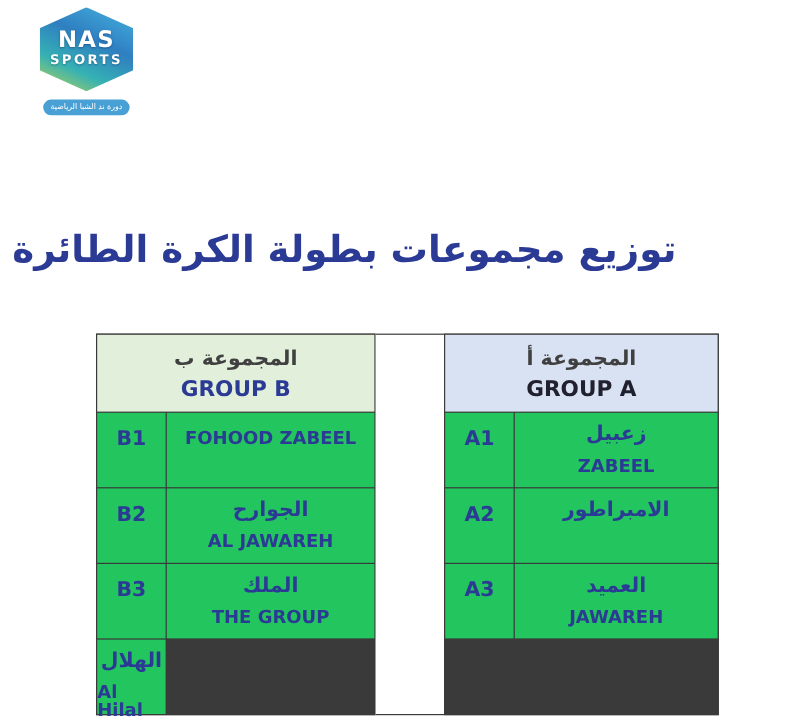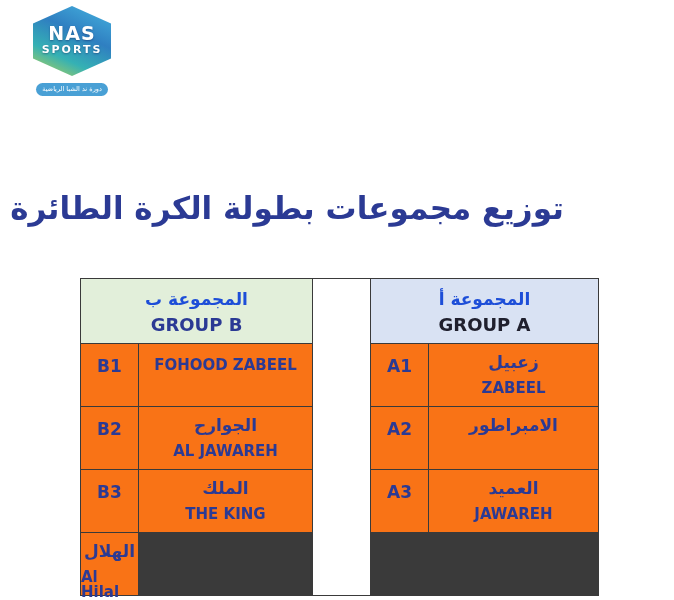--- a/index.html
+++ b/index.html
@@ -33,35 +33,35 @@
   }
 
   
   .tables { position:absolute; left:80px; top:278px; display:flex; align-items:stretch; }
   .tbl {
     display:grid; gap:1px; background:#3a3a3a; border:1px solid #3a3a3a;
     grid-template-rows:64px repeat(4,62px);
   }
   .tbl.b { grid-template-columns:57px 173px; }
   .tbl.a { grid-template-columns:57px 169px; }
-  .cell { background:#f97316; display:flex; flex-direction:column; align-items:center; }
+  .cell { background:#22c55e; display:flex; flex-direction:column; align-items:center; }
   .hdr { grid-column:1 / span 2; justify-content:flex-start; padding-top:9px; }
   .hdr-b { background:#e2efda; }
   .hdr-a { background:#d9e2f3; }
   .gapcol {
     width:57px; background:#fff; box-sizing:border-box;
     border-top:1px solid #3a3a3a; border-bottom:1px solid #3a3a3a;
   }
 
   .ar   { direction:rtl; font-weight:bold; font-size:17px; color:#2b3a94; line-height:1.35; }
   .en   { font-weight:bold; font-size:15px; color:#2b3a94; margin-top:7px; line-height:1; }
   .code { font-weight:bold; font-size:17px; color:#2b3a94; padding-top:12px; }
   .name { justify-content:flex-start; padding-top:7px; }
 
-  .hdr .ar-h { direction:rtl; font-weight:bold; font-size:17px; color:#1d4ed8; line-height:1.3; }
+  .hdr .ar-h { direction:rtl; font-weight:bold; font-size:17px; color:#404040; line-height:1.3; }
   .hdr .en-h { font-weight:bold; font-size:18px; margin-top:6px; line-height:1; }
   .hdr-b .en-h { color:#2b3a94; }
   .hdr-a .en-h { color:#20202e; }
 </style>
 </head>
 <body>
 
 <div class="logo">
   <div class="hex">
     <span class="l1">NAS</span>
@@ -87,21 +87,21 @@
 
     <div class="cell code">B2</div>
     <div class="cell name">
       <span class="ar">الجوارح</span>
       <span class="en">AL JAWAREH</span>
     </div>
 
     <div class="cell code">B3</div>
     <div class="cell name">
       <span class="ar">الملك</span>
-      <span class="en">THE KING</span>
+      <span class="en">THE GROUP</span>
     </div>
 
     <div class="cell name">
       <span class="ar">الهلال</span>
       <span class="en">Al Hilal</span>
     </div>
   </div>
 
   <div class="gapcol"></div>
 

